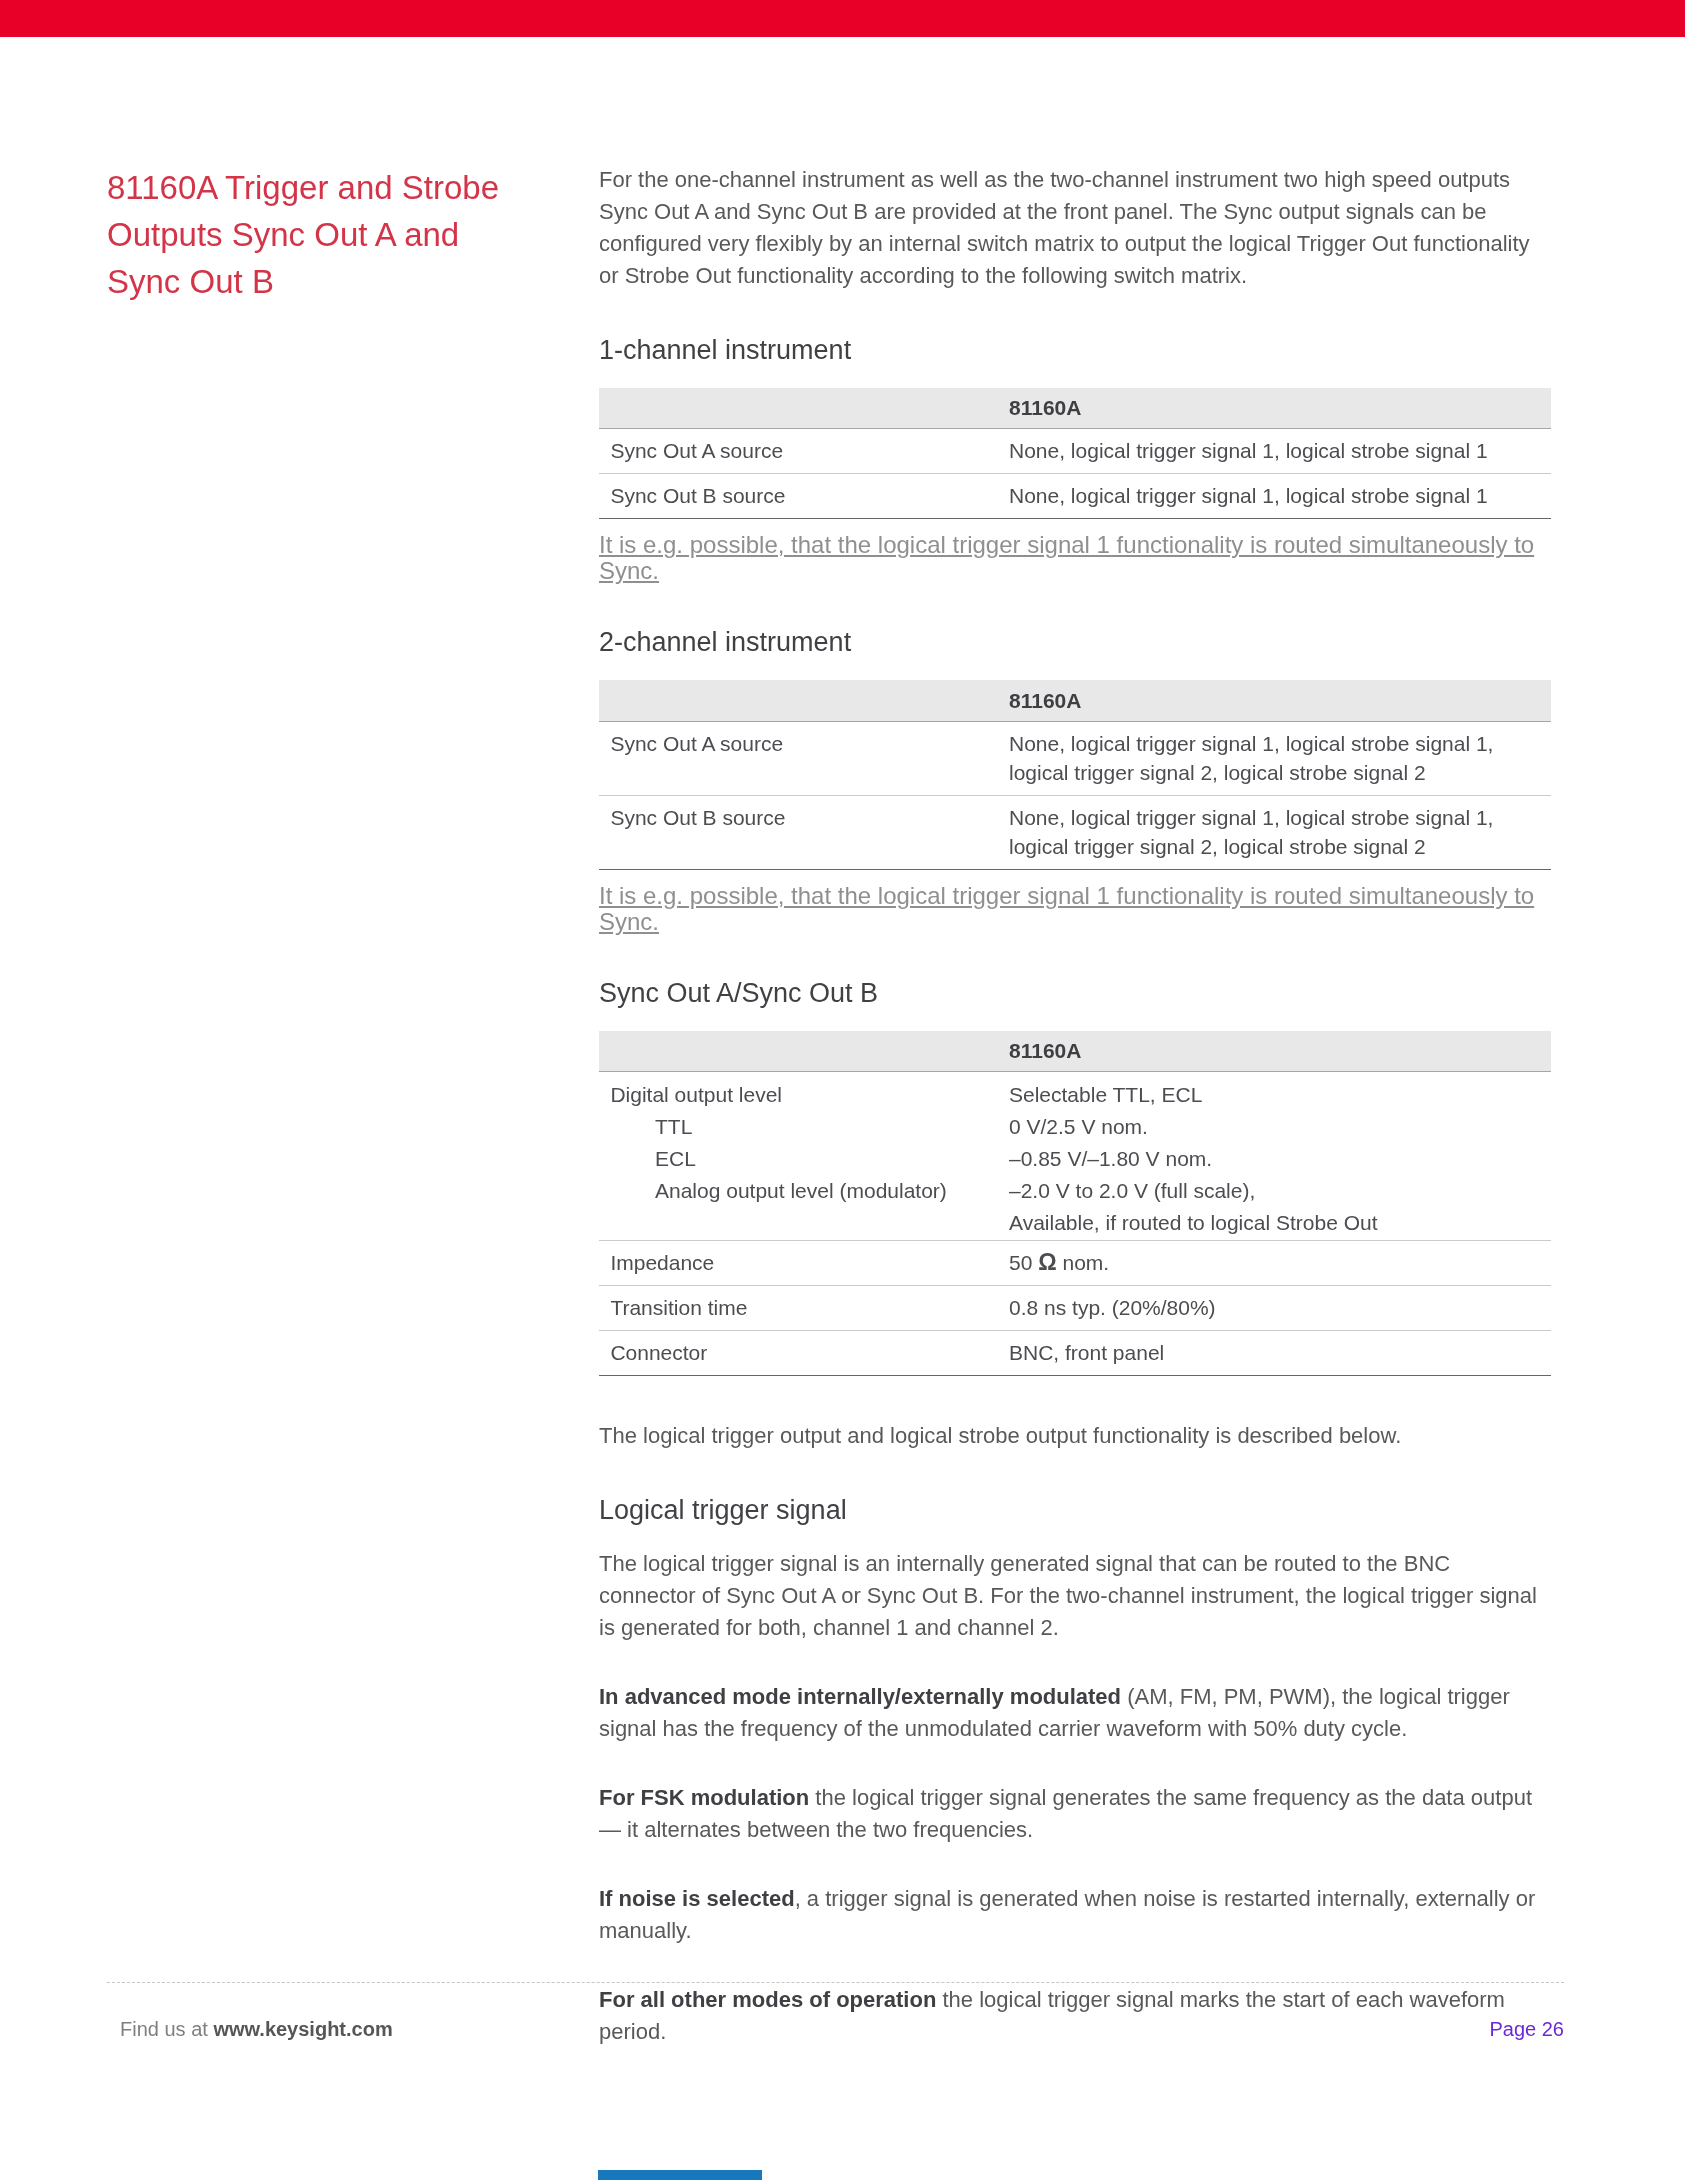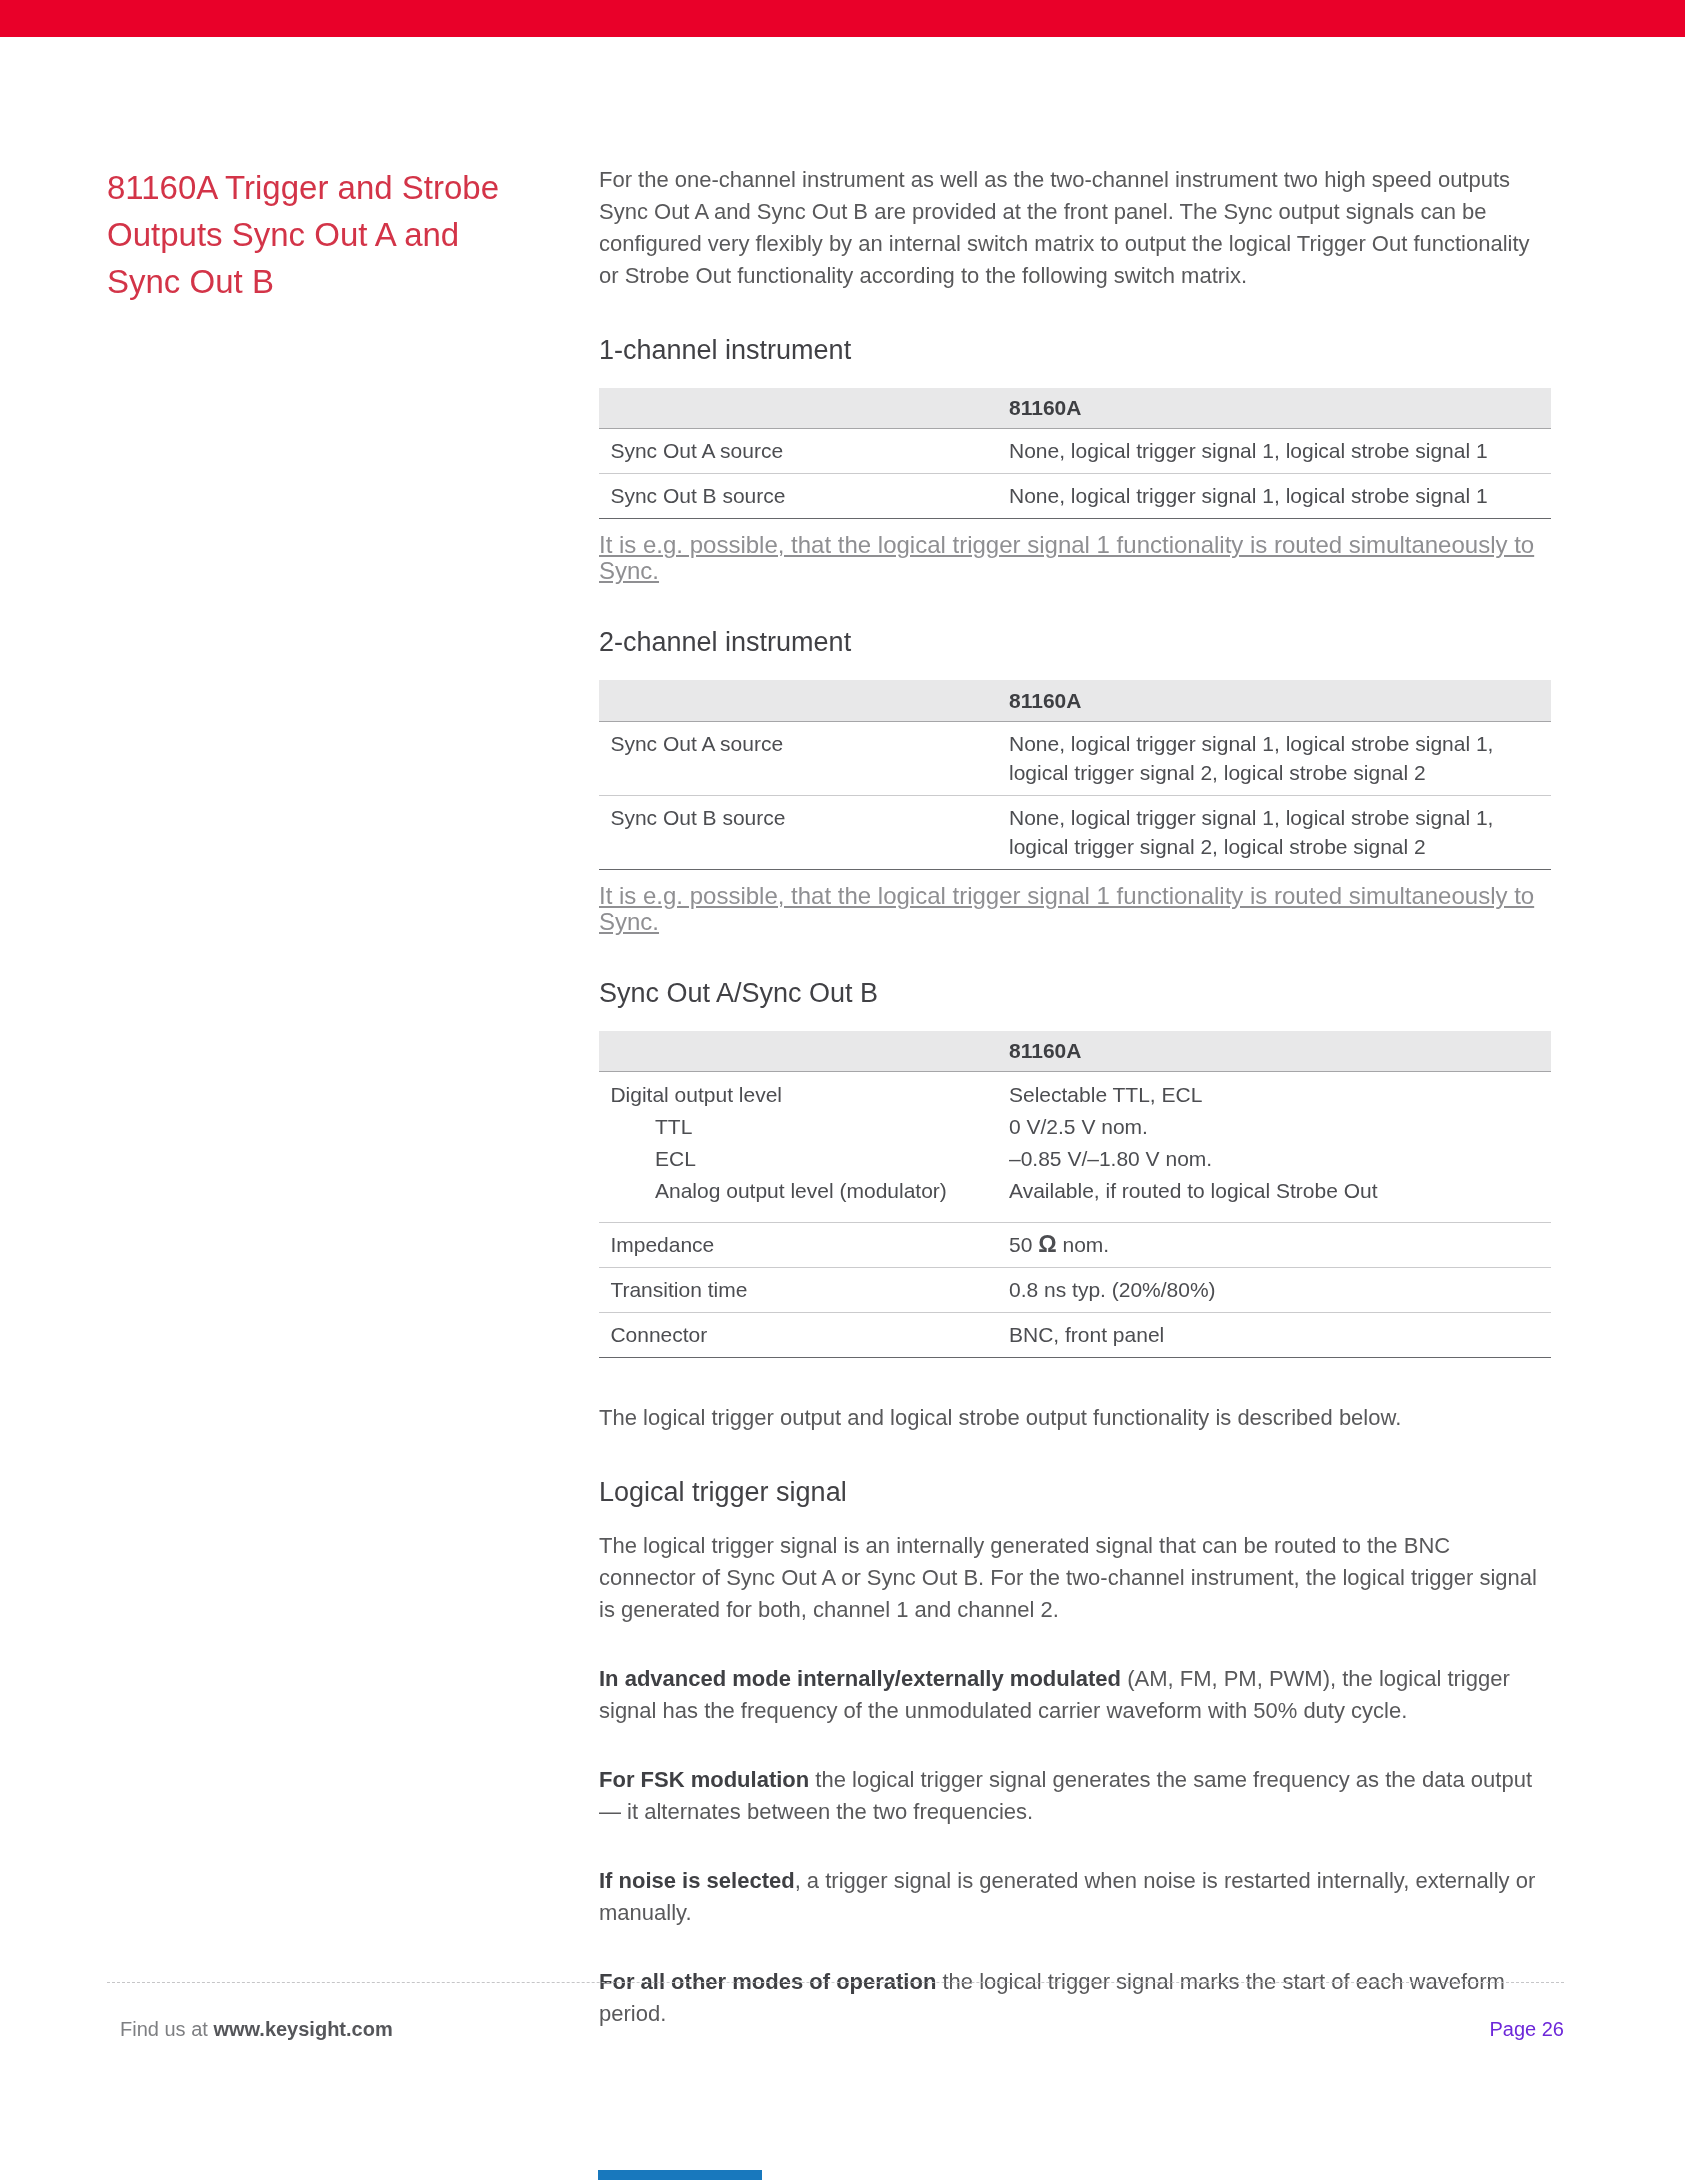--- a/index.html
+++ b/index.html
@@ -67,21 +67,21 @@
     font-weight:700;
     color:#3E3F43;
   }
   .t-row {
     display:flex;
     padding:7px 0 8px;
     border-bottom:0.9px solid #CBCBCD;
   }
   .t-row.last { border-bottom:0.9px solid #66676B; }
   .t-group {
-    padding:7px 0 15px;
+    padding:7px 0 1px;
     border-bottom:0.9px solid #CBCBCD;
   }
   .t-subrow { display:flex; }
   .t-subrow > div { line-height:32px; }
   .col1 { flex:0 0 410px; width:410px; padding-left:11.4px; }
   .col2 { flex:1; padding-right:7px; }
   .indent { padding-left:56px; }
   .ohm { font-weight:700; font-size:23px; }
 
   .footnote {
@@ -203,20 +203,21 @@
             <div class="col1 indent">TTL</div>
             <div class="col2">0 V/2.5 V nom.</div>
           </div>
           <div class="t-subrow">
             <div class="col1 indent">ECL</div>
             <div class="col2">–0.85 V/–1.80 V nom.</div>
           </div>
           <div class="t-subrow">
             <div class="col1 indent">Analog output level (modulator)</div>
             <div class="col2">
+              <div>–2.0 V to 2.0 V (full scale),</div>
               <div>Available, if routed to logical Strobe Out</div>
             </div>
           </div>
         </div>
 
         <div class="t-row">
           <div class="col1">Impedance</div>
           <div class="col2"><span>50 </span><span class="ohm">Ω</span><span> nom.</span></div>
         </div>
         <div class="t-row">

